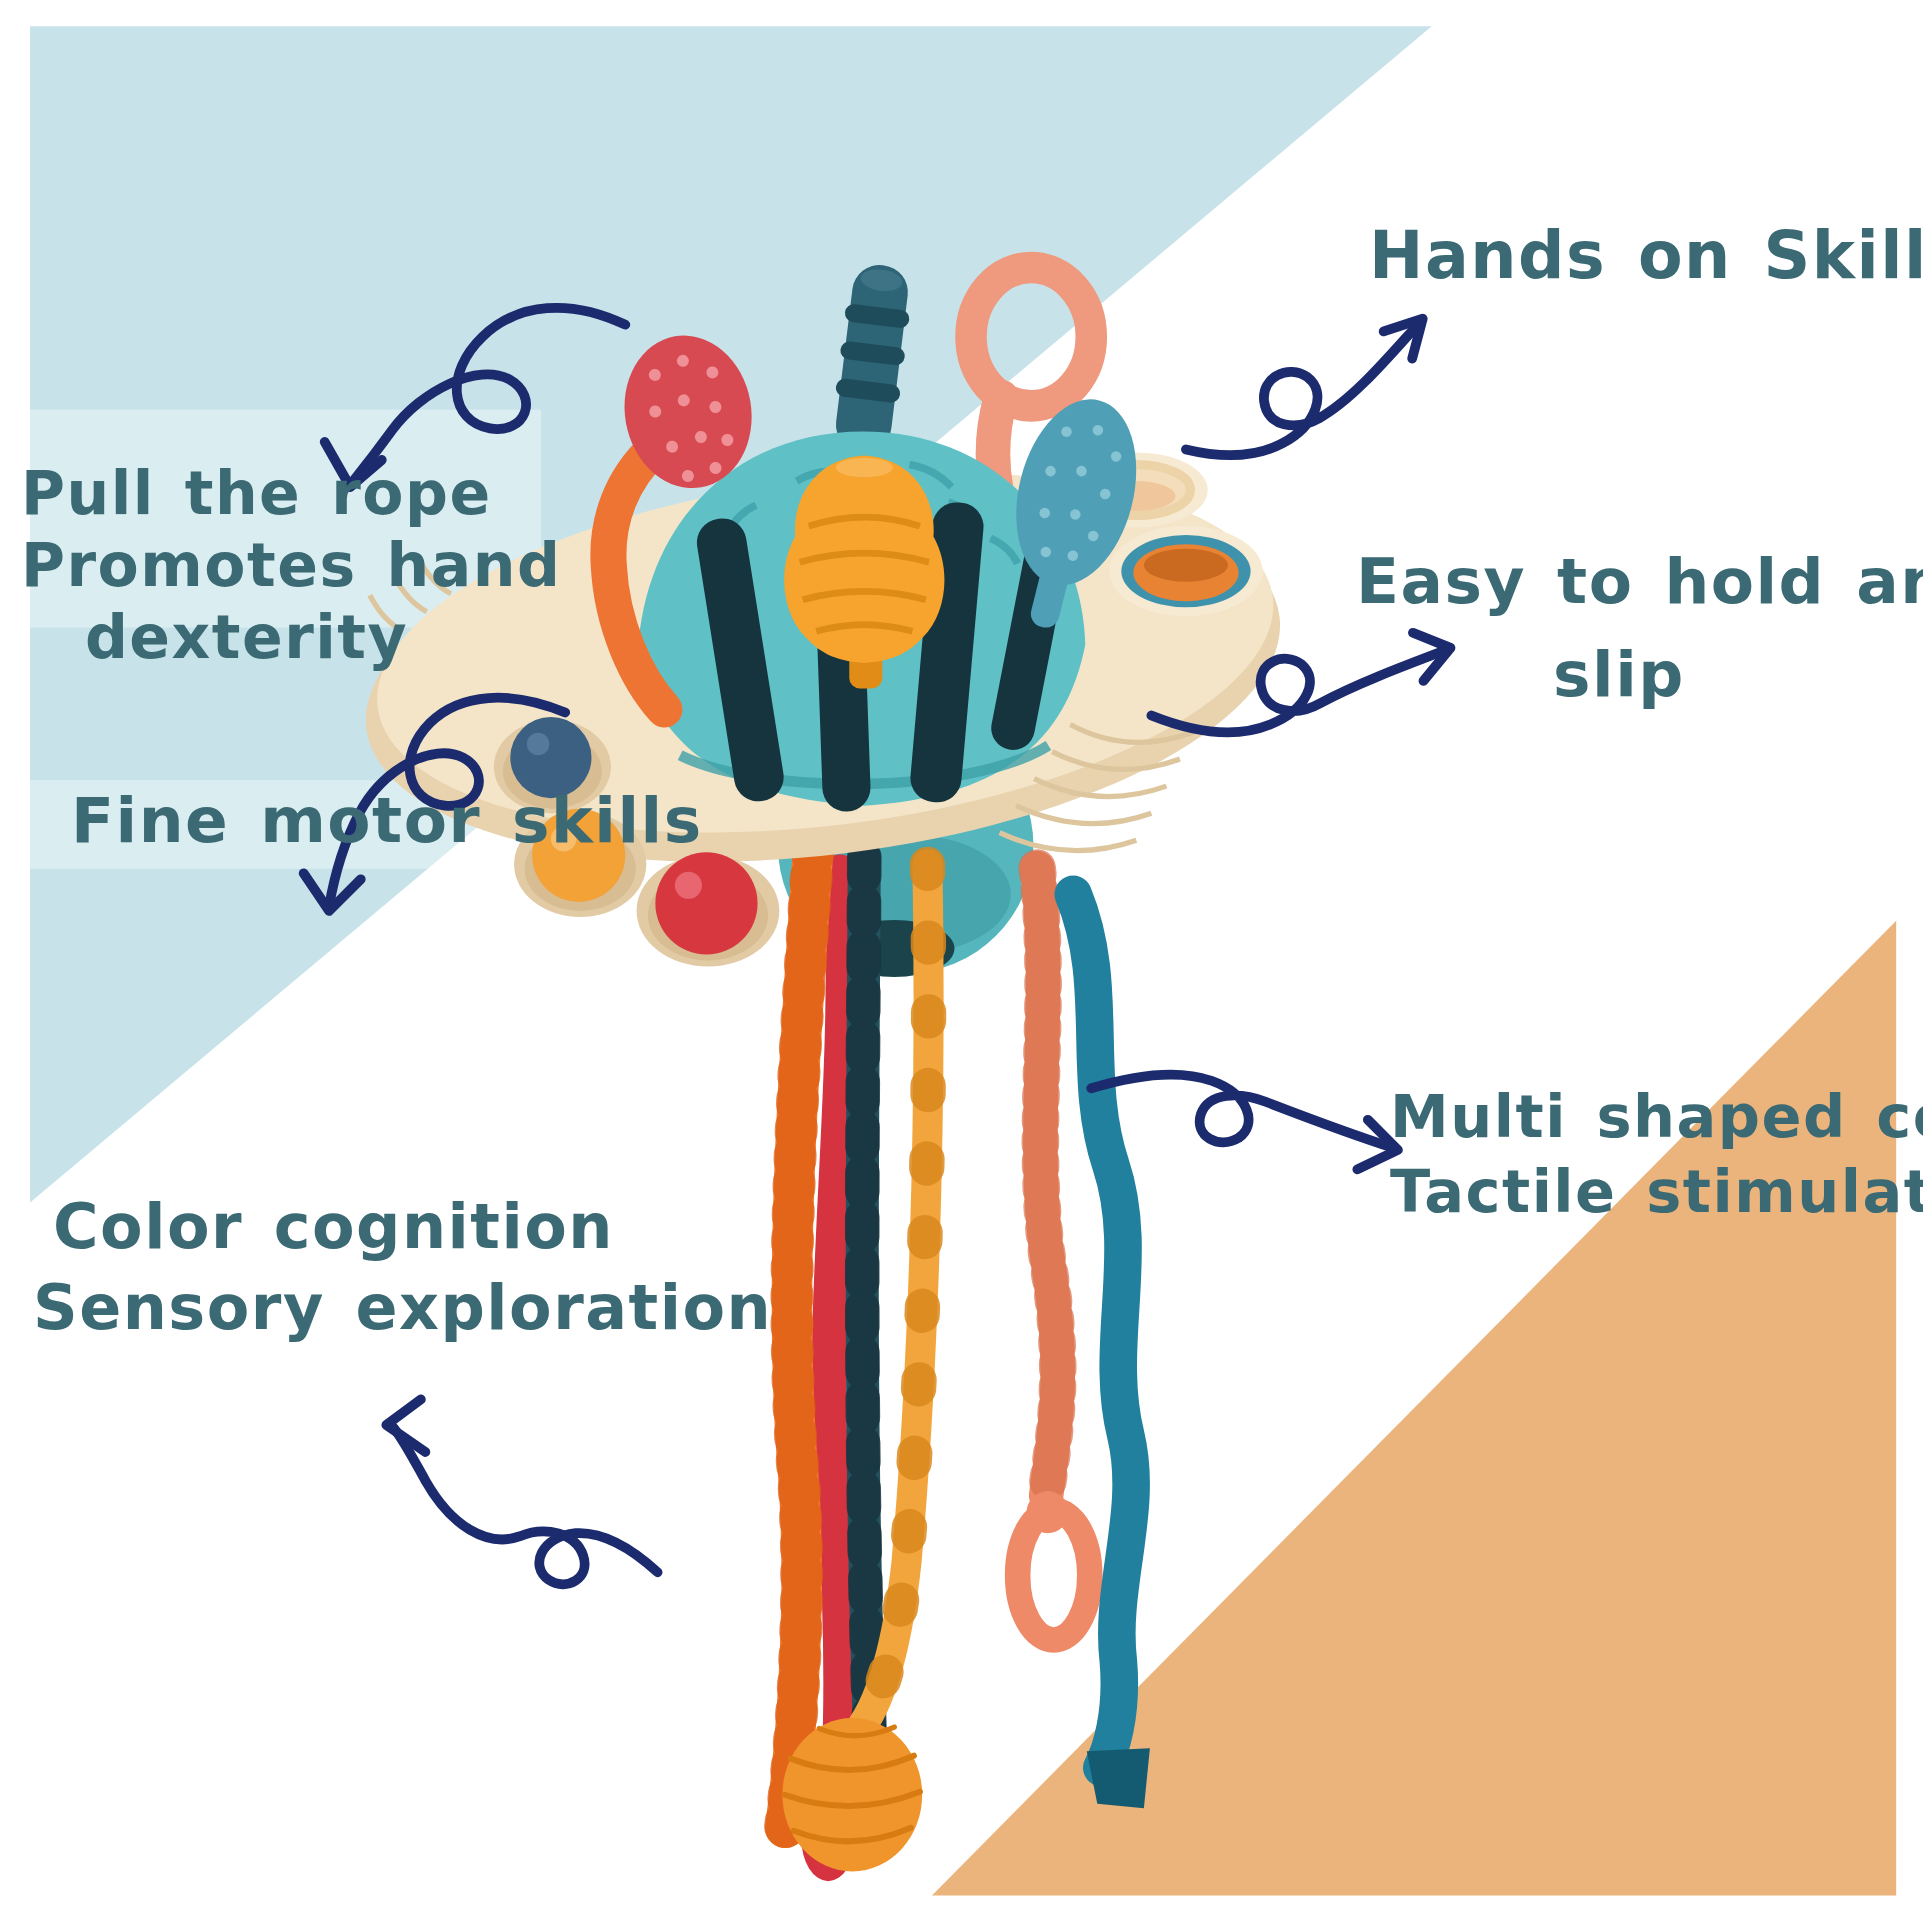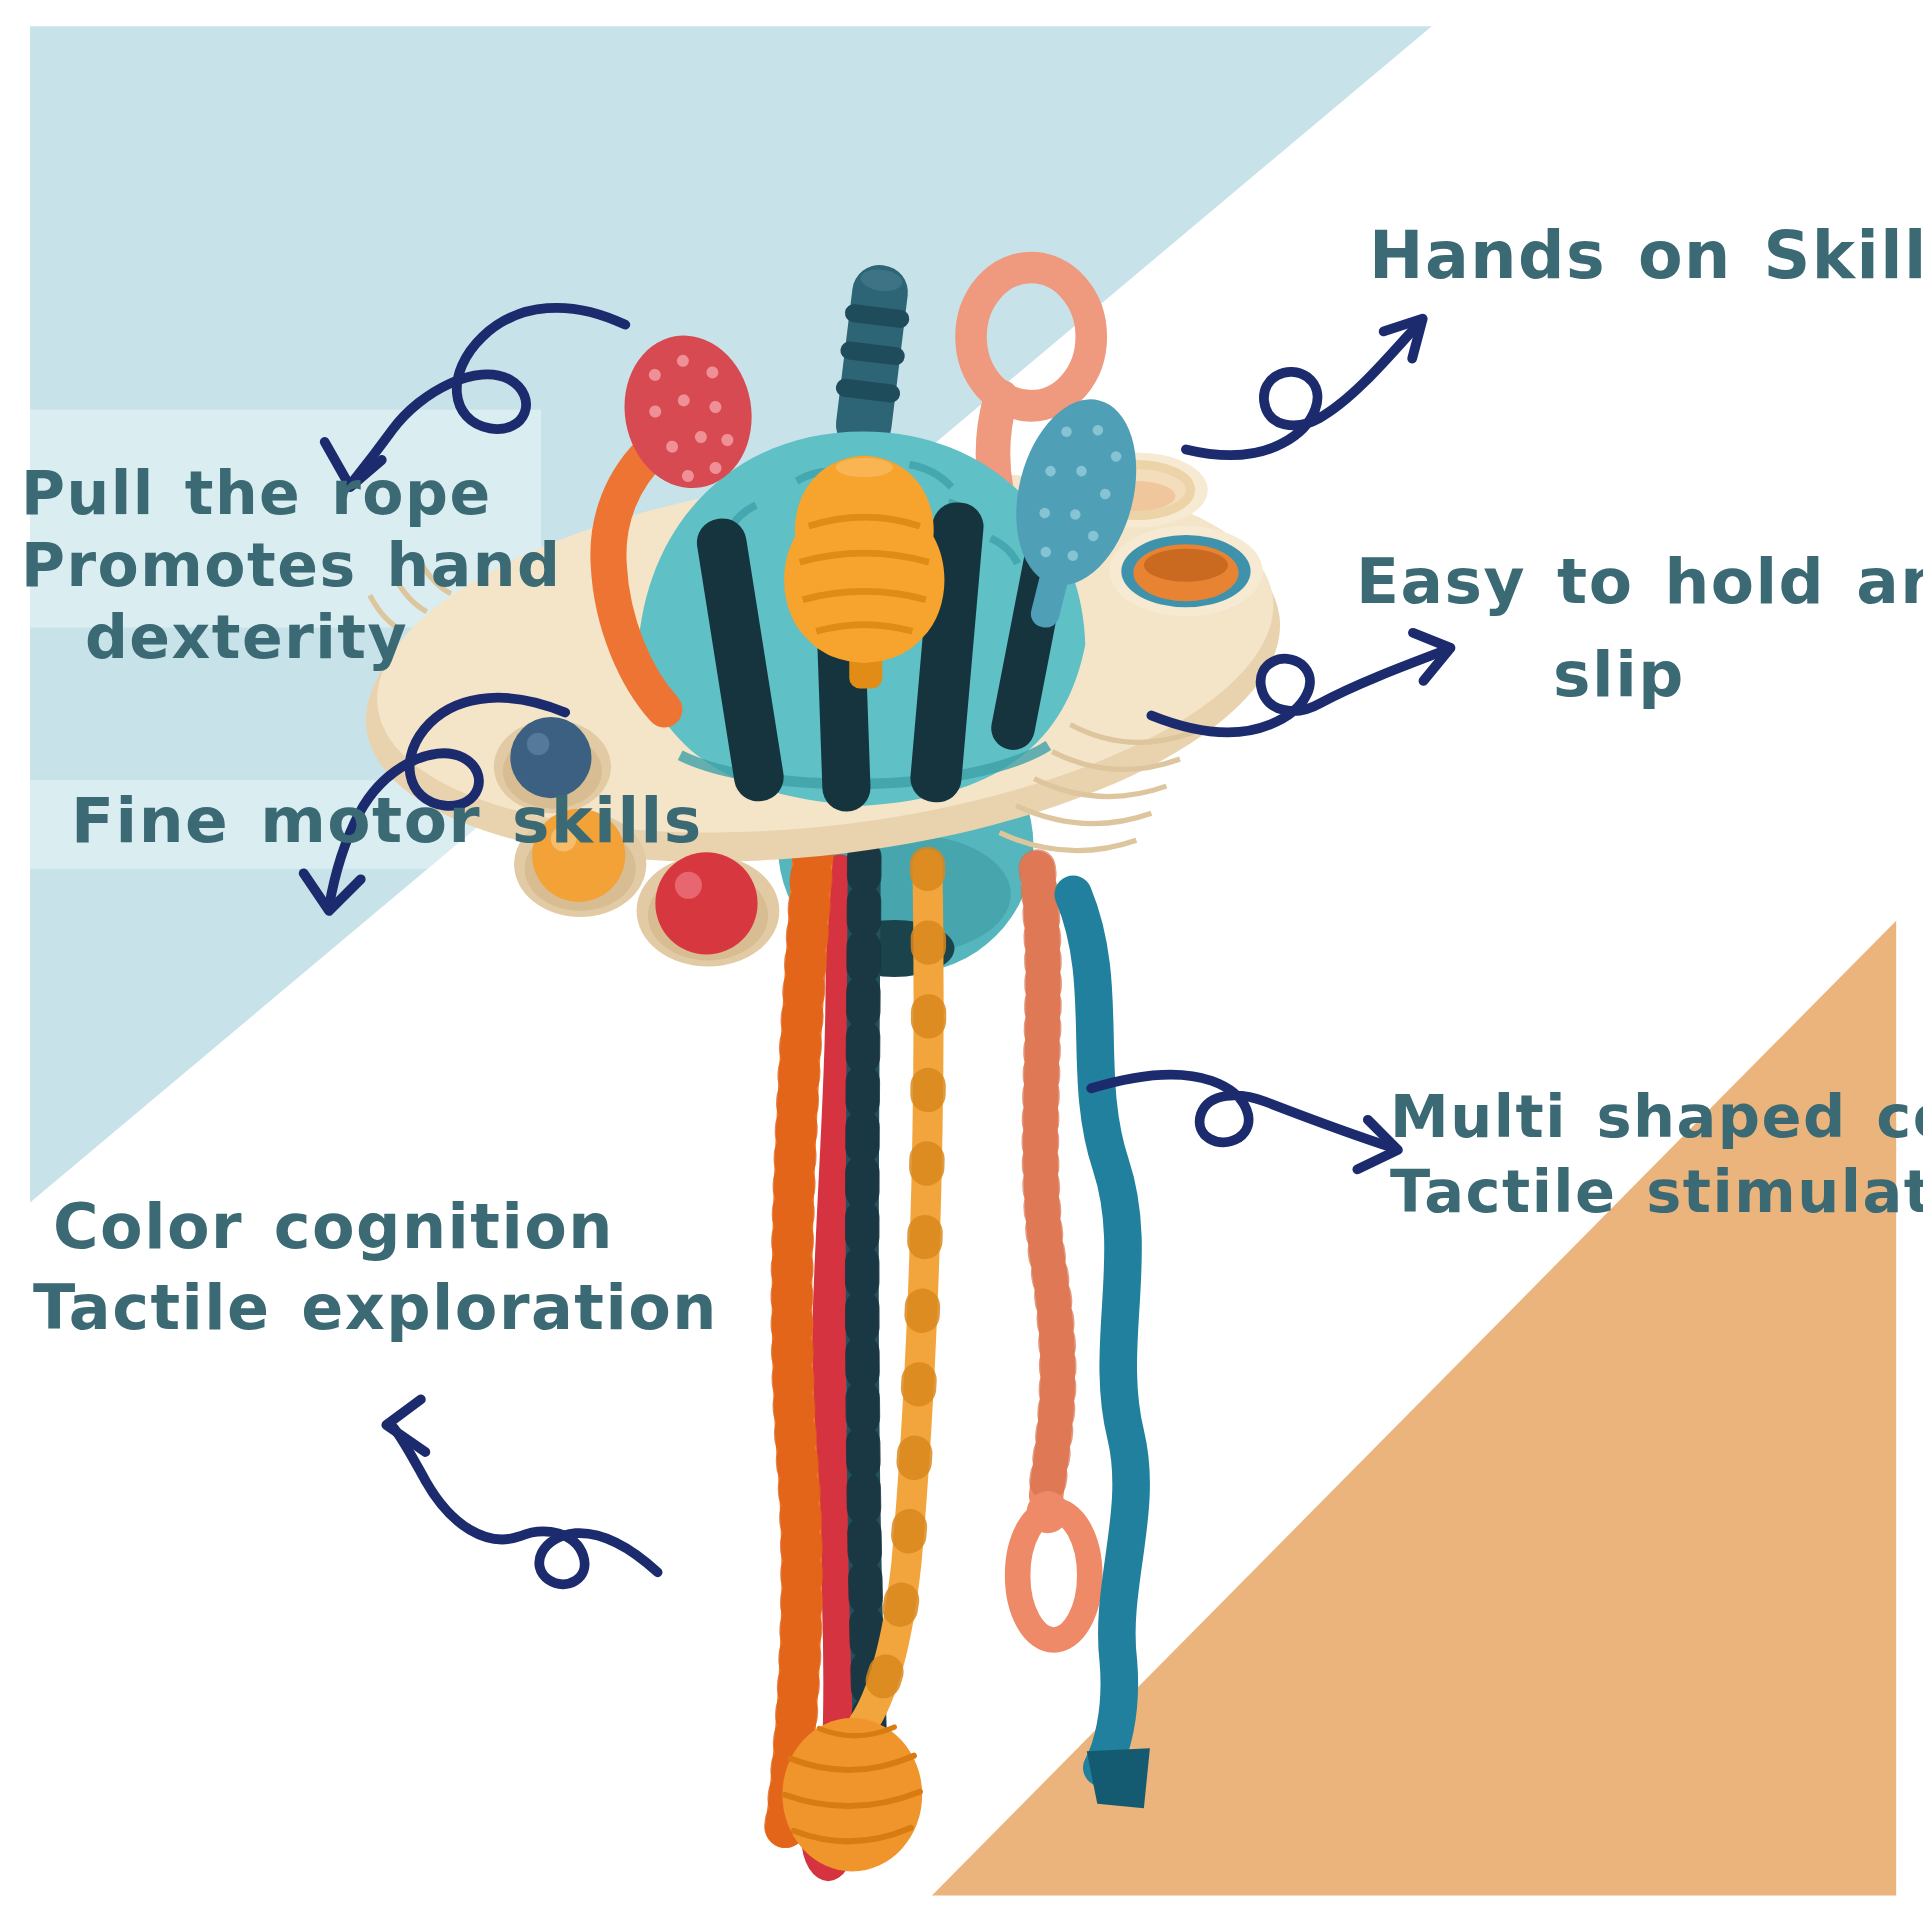--- a/index.html
+++ b/index.html
@@ -258,15 +258,15 @@
   <div>slip</div>
 </div>
 
 <div class="label" id="label-multi-cords">
   <div>Multi shaped cords</div>
   <div>Tactile stimulation</div>
 </div>
 
 <div class="label" id="label-color-cognition">
   <div>Color cognition</div>
-  <div>Tactile exploration</div>
+  <div>Sensory exploration</div>
 </div>
 
 
 </body></html>

